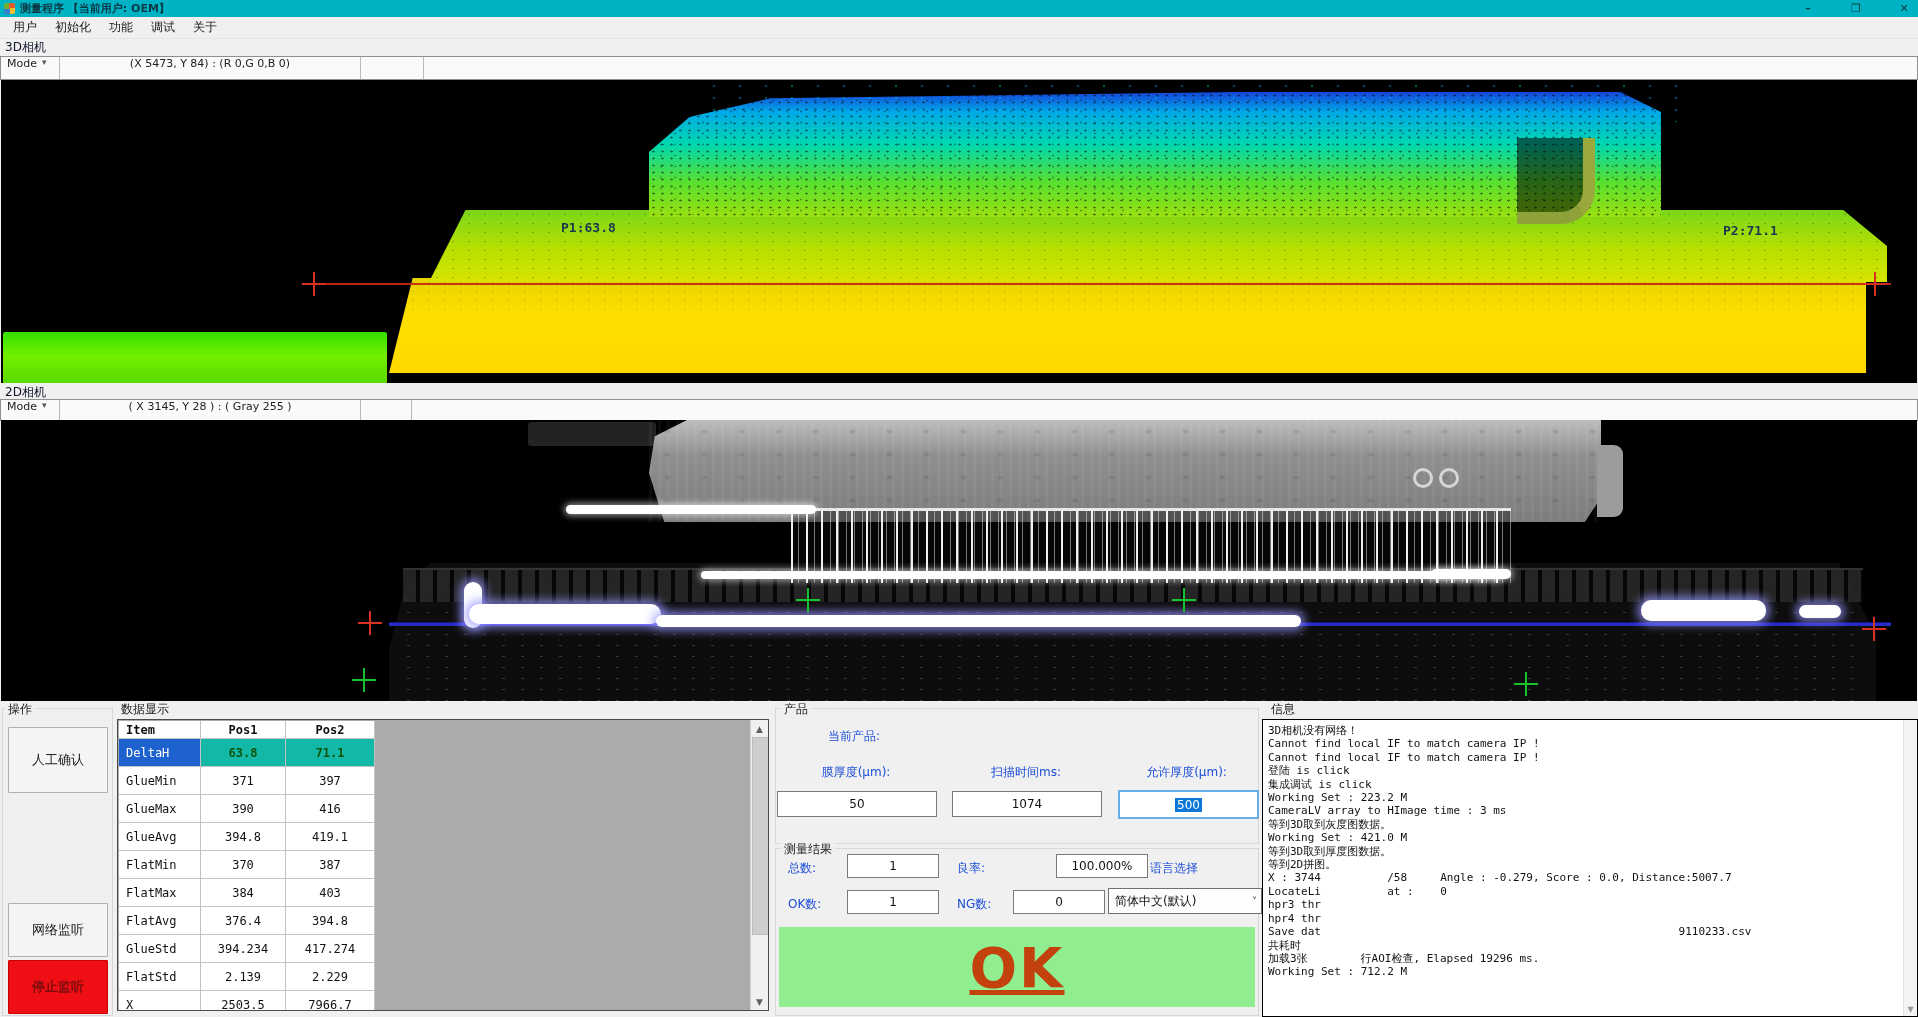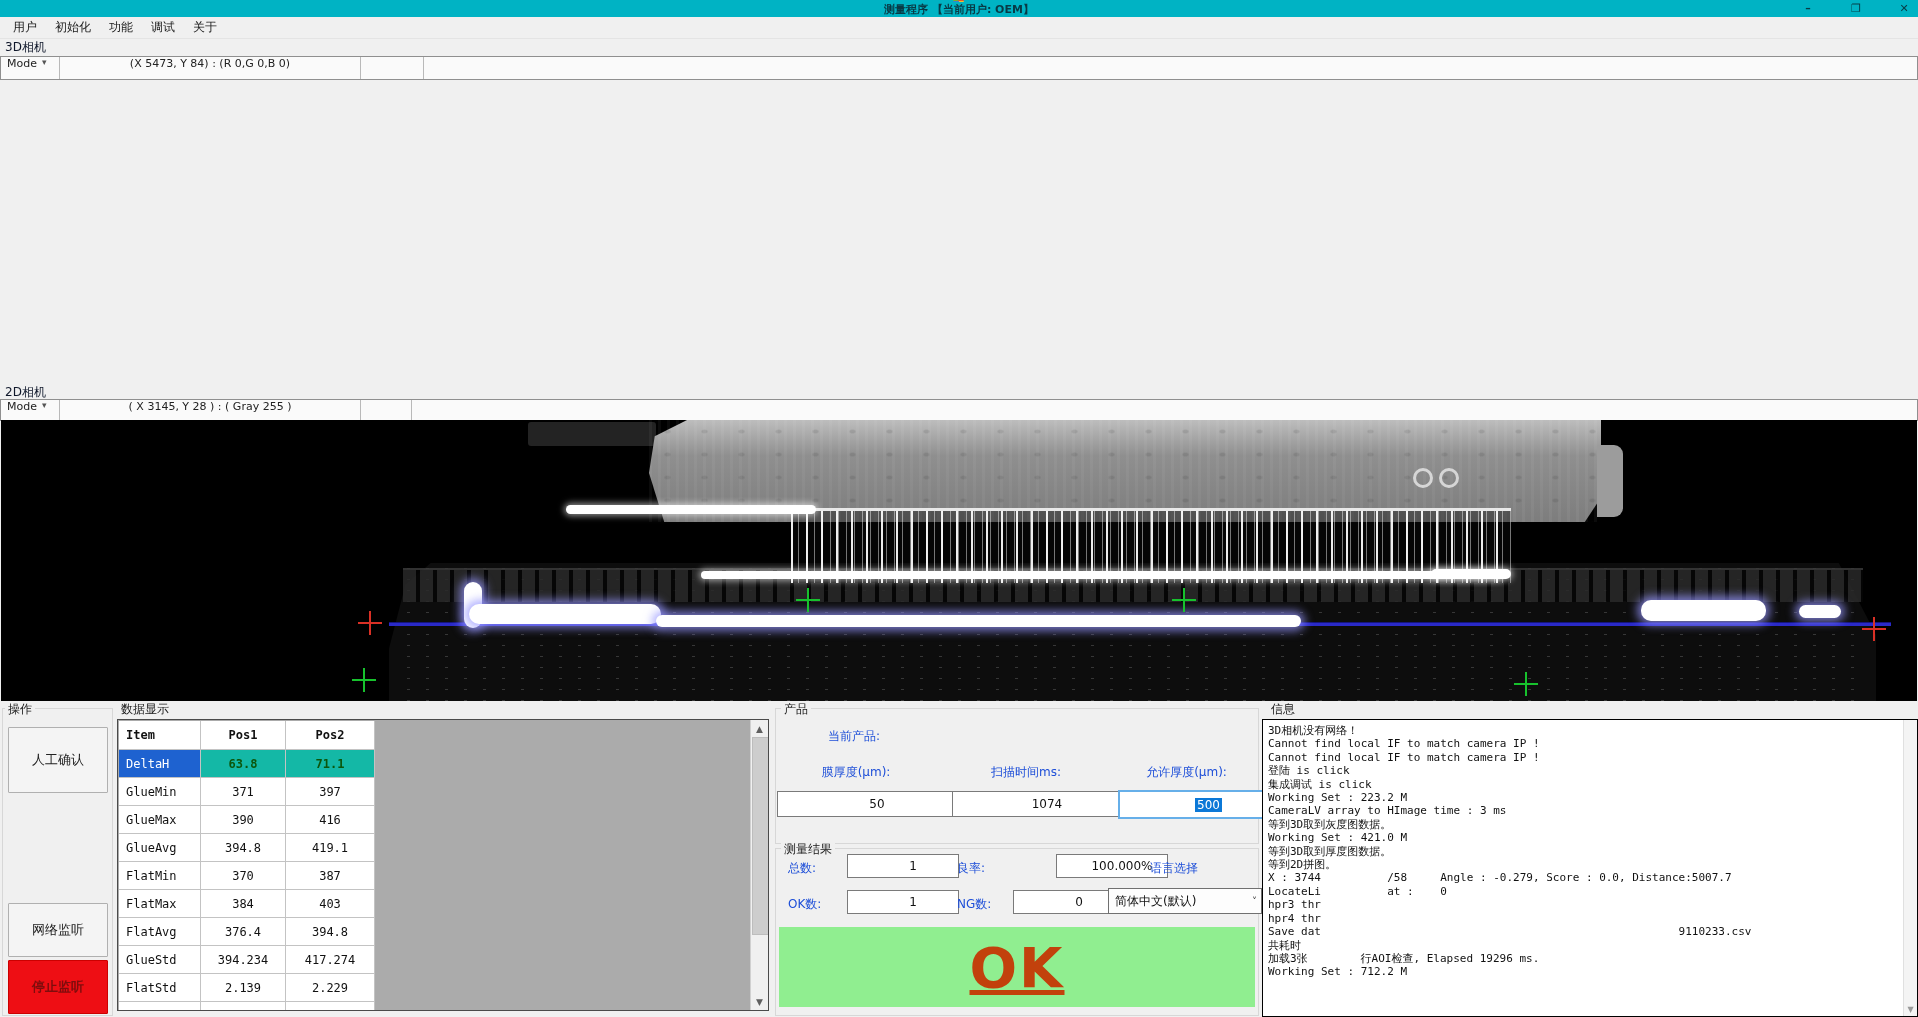--- a/index.html
+++ b/index.html
@@ -1,21 +1,21 @@
 <!DOCTYPE html>
 <html><head>
 <meta charset="utf-8">
 <style>
   html,body{margin:0;padding:0;background:#444;}
   #app{position:relative;width:1918px;height:1017px;background:#f0f0f0;overflow:hidden;
        font-family:"DejaVu Sans",sans-serif;color:#1a1a1a;}
   .abs{position:absolute;}
 
   
-  #titlebar{left:0;top:0;width:1918px;height:17px;background:#00b3c4;display:flex;align-items:center;flex-direction:column;}
+  #titlebar{left:0;top:0;width:1918px;height:17px;background:#00b3c4;display:flex;align-items:center;}
   #app-icon{width:11px;height:11px;margin:0 5px 0 4px;background:conic-gradient(#e05a2b 0 25%,#f0c030 0 50%,#3a80d0 0 75%,#70b030 0);border-radius:2px;}
   #title-text{font-size:11px;font-weight:bold;color:#083a46;}
   #win-controls{position:absolute;right:4px;top:0;height:17px;display:flex;align-items:center;gap:28px;color:#063d47;font-size:11px;font-weight:bold;}
   .win-btn{width:20px;text-align:center;cursor:default;}
 
   
   #menubar{left:0;top:17px;width:1918px;height:21px;background:#f0f0f0;display:flex;align-items:center;padding-left:4px;border-bottom:1px solid #e4e4e4;}
   .menu-item{font-size:12px;padding:2px 9px;color:#1a1a1a;}
 
   .section-label{font-size:12px;color:#0f172a;}
@@ -86,33 +86,33 @@
   .grplabel{position:absolute;background:#f0f0f0;padding:0 3px;font-size:12px;color:#1a1a1a;z-index:3;}
 
   .btn{position:absolute;background:#f4f4f4;border:1px solid #b0b0b0;font-size:13px;color:#222;
        display:flex;align-items:center;justify-content:center;border-radius:1px;}
   .btn.red{background:#ee0e14;border-color:#c00;color:#7e0d0d;font-weight:bold;}
 
   
   #dt-wrap{left:117px;top:719px;width:650px;height:290px;background:#ababab;border:1px solid #4a4a4a;overflow:hidden;}
   #dt{position:absolute;left:1px;top:1px;width:256px;font-family:"DejaVu Sans Mono",monospace;font-size:12px;}
   .dt-row{display:flex;height:28px;}
-  .dt-row.hdr{height:29px;font-weight:bold;}
+  .dt-row.hdr{height:18px;font-weight:bold;}
   .dt-cell{background:#fff;border-right:1px solid #c3c3c3;border-bottom:1px solid #c3c3c3;display:flex;align-items:center;justify-content:center;color:#111;}
   .dt-c0{width:82px;justify-content:flex-start;padding-left:7px;box-sizing:border-box;}
   .dt-c1{width:84px;}
   .dt-c2{width:88px;}
   .dt-row.sel .dt-c0{background:#1e62d0;color:#fff;}
   .dt-row.sel .dt-c1,.dt-row.sel .dt-c2{background:#14b8a6;color:#0c560c;font-weight:bold;}
   .vscroll{position:absolute;right:0;top:0;width:17px;height:100%;background:#f0f0f0;border-left:1px solid #d0d0d0;}
   .vscroll .arrow{position:absolute;left:0;width:17px;height:17px;font-size:9px;color:#606060;display:flex;align-items:center;justify-content:center;}
   .vscroll .thumb{position:absolute;left:1px;top:17px;width:15px;height:196px;background:#cdcdcd;border:1px solid #bdbdbd;}
 
   
-  .field{position:absolute;background:#fff;border:1px solid #7a7a7a;font-size:12px;display:flex;align-items:center;justify-content:center;color:#111;padding-left:20px;}
+  .field{position:absolute;background:#fff;border:1px solid #7a7a7a;font-size:12px;display:flex;align-items:center;justify-content:center;color:#111;}
   .flabel{position:absolute;font-size:12px;color:#1d4ed8;}
   .sel-text{background:#0b78d7;color:#fff;padding:0 2px;}
   #ok-banner{left:779px;top:927px;width:476px;height:80px;background:#90ee90;display:flex;align-items:center;justify-content:center;}
   #ok-banner span{font-size:56px;font-weight:bold;color:#c2410c;letter-spacing:2px;text-decoration:underline;}
   .combo{position:absolute;background:#fdfdfd;border:1px solid #707070;font-size:12px;display:flex;align-items:center;padding-left:6px;color:#111;}
   .combo .chev{position:absolute;right:4px;color:#444;font-size:10px;}
 
   
   #info-box{left:1262px;top:719px;width:654px;height:296px;background:#fff;border:1px solid #000000;overflow:hidden;}
   #info-log{position:absolute;left:5px;top:4px;font-family:"DejaVu Sans Mono",monospace;font-size:11px;line-height:13.4px;color:#111;white-space:pre;}
@@ -146,20 +146,36 @@
   <div class="abs strip" style="left:0;top:56px;width:1916px;height:22px;">
     <div class="cell mode-cell">
       <span>Mode</span>
       <span style="font-size:9px;color:#555;">▾</span>
     </div>
     <div class="cell" style="width:300px;">(X 5473, Y 84) : (R 0,G 0,B 0)</div>
     <div class="cell" style="width:62px;"></div>
     <div class="cell grow"></div>
   </div>
 
+  <div class="abs canvas" style="left:1px;top:80px;width:1916px;height:303px;">
+    <div class="abs g3-strip"></div>
+    <div class="abs g3-body"></div>
+    <div class="abs g3-mid"></div>
+    <div class="abs g3-top"></div>
+    <div class="abs speckle" style="left:648px;top:12px;width:1012px;height:128px;opacity:.55;"></div>
+    <div class="abs speckle-light" style="left:428px;top:130px;width:1458px;height:74px;opacity:.45;"></div>
+    <div class="abs speckle-light" style="left:388px;top:198px;width:1477px;height:40px;opacity:.3;"></div>
+    <div class="abs speckle-cyan" style="left:700px;top:0;width:1000px;height:42px;opacity:.6;"></div>
+    <div class="abs g3-hook"></div>
+    <div class="abs g3-redline"></div>
+    <div class="abs cross red" style="left:301px;top:192px;"></div>
+    <div class="abs cross red" style="left:1862px;top:192px;"></div>
+    <div class="abs g3-label" style="left:560px;top:140px;">P1:63.8</div>
+    <div class="abs g3-label" style="left:1722px;top:143px;">P2:71.1</div>
+  </div>
 
   <div class="abs section-label" style="left:5px;top:384px;">2D相机</div>
   <div class="abs strip" style="left:0;top:399px;width:1916px;height:20px;">
     <div class="cell mode-cell">
       <span>Mode</span>
       <span style="font-size:9px;color:#555;">▾</span>
     </div>
     <div class="cell" style="width:300px;">( X 3145, Y 28 ) : ( Gray 255 )</div>
     <div class="cell" style="width:50px;"></div>
     <div class="cell grow"></div>

